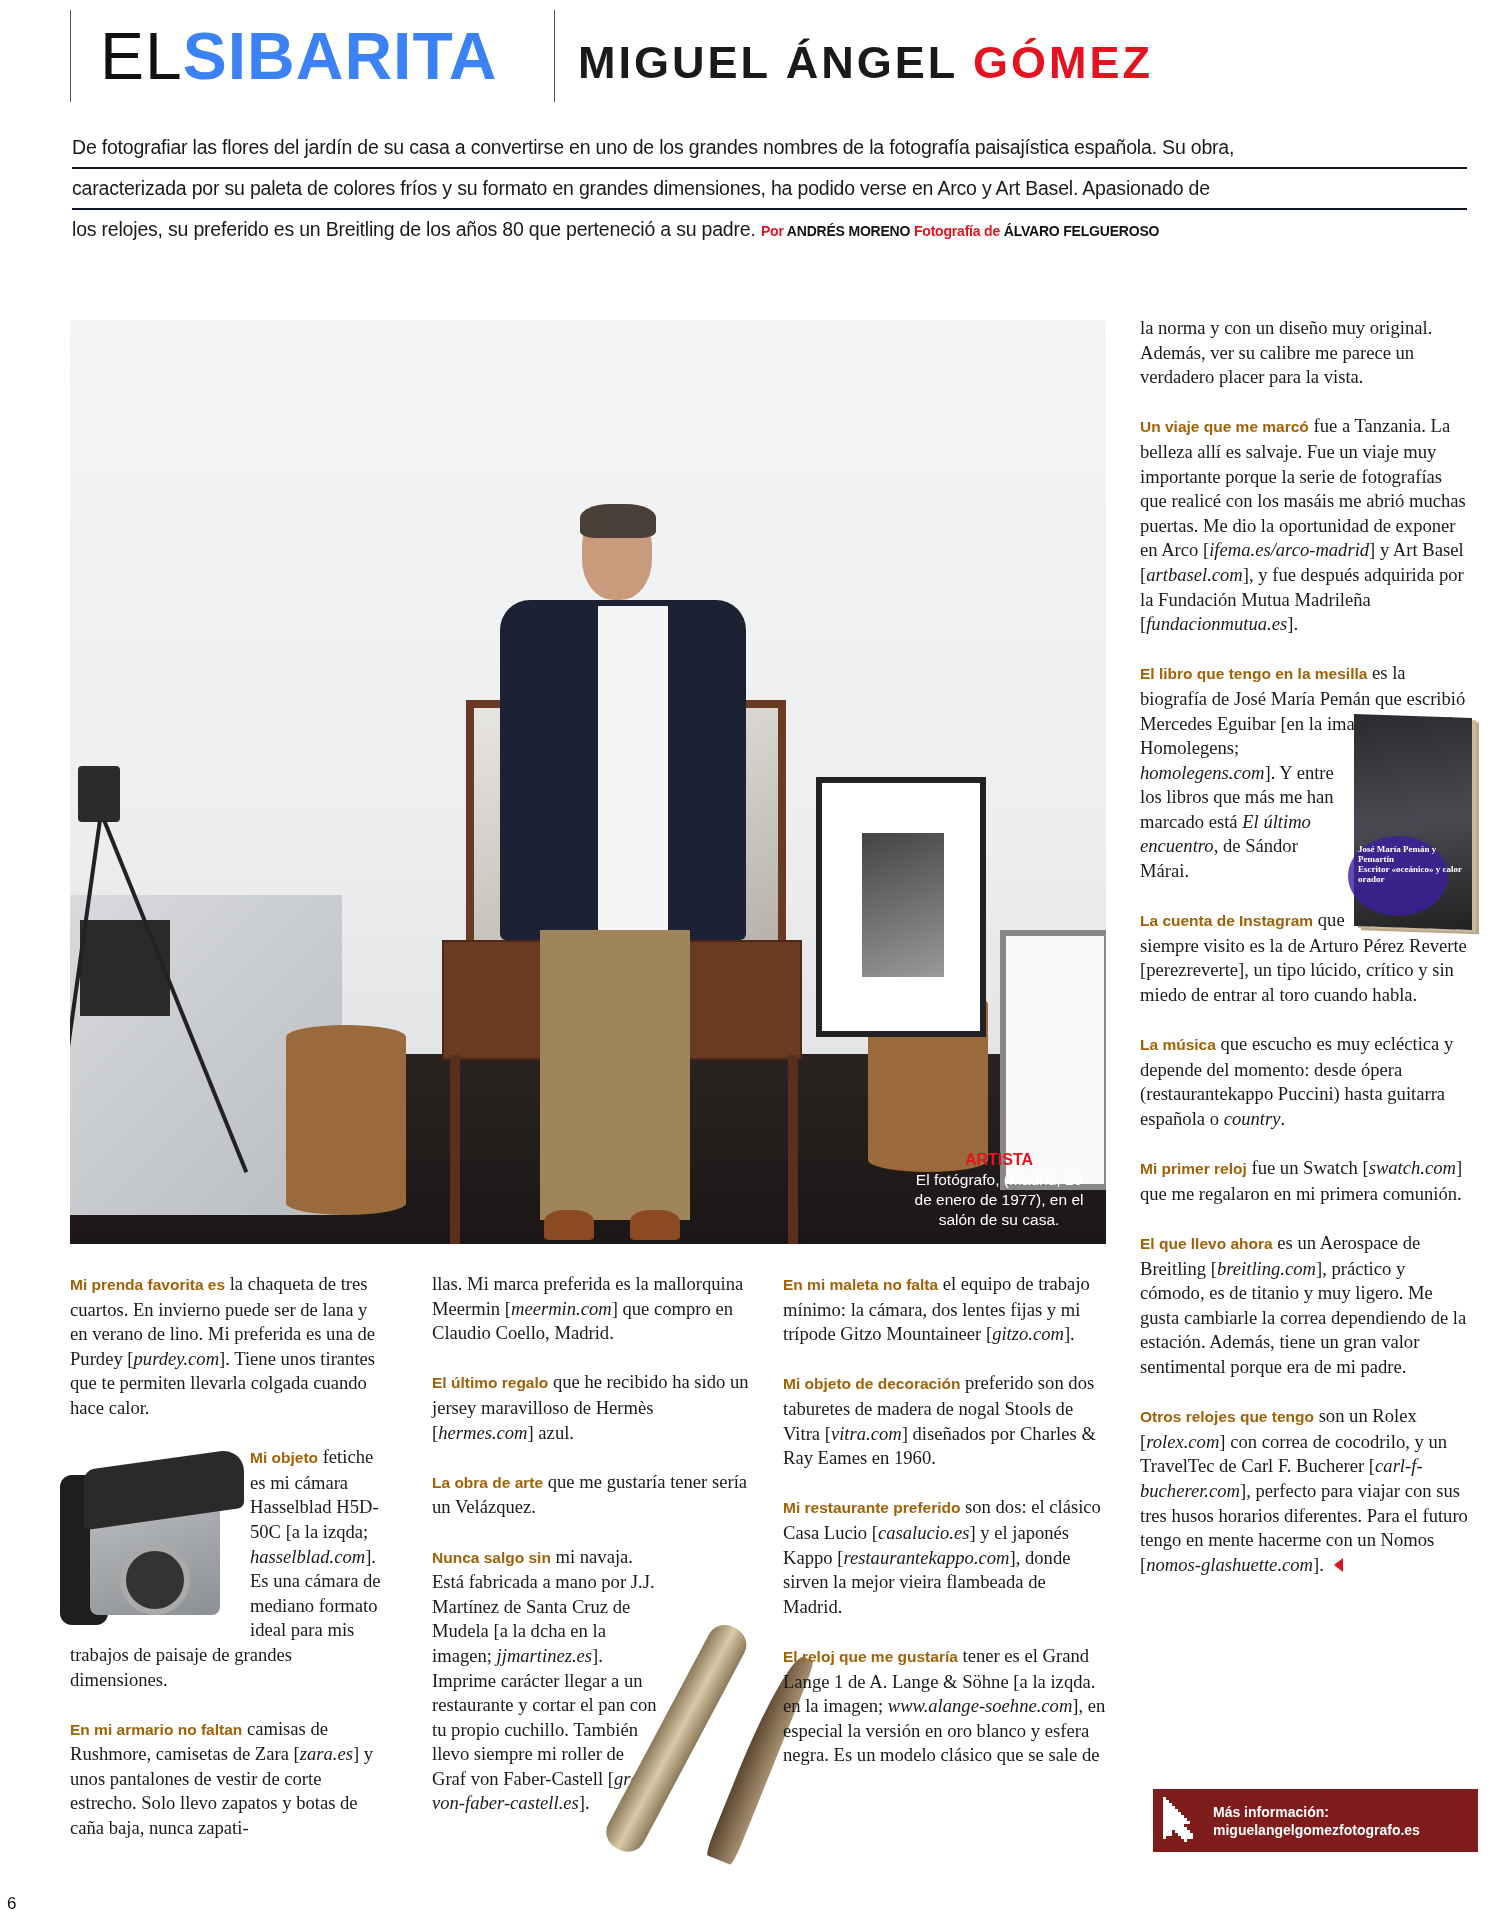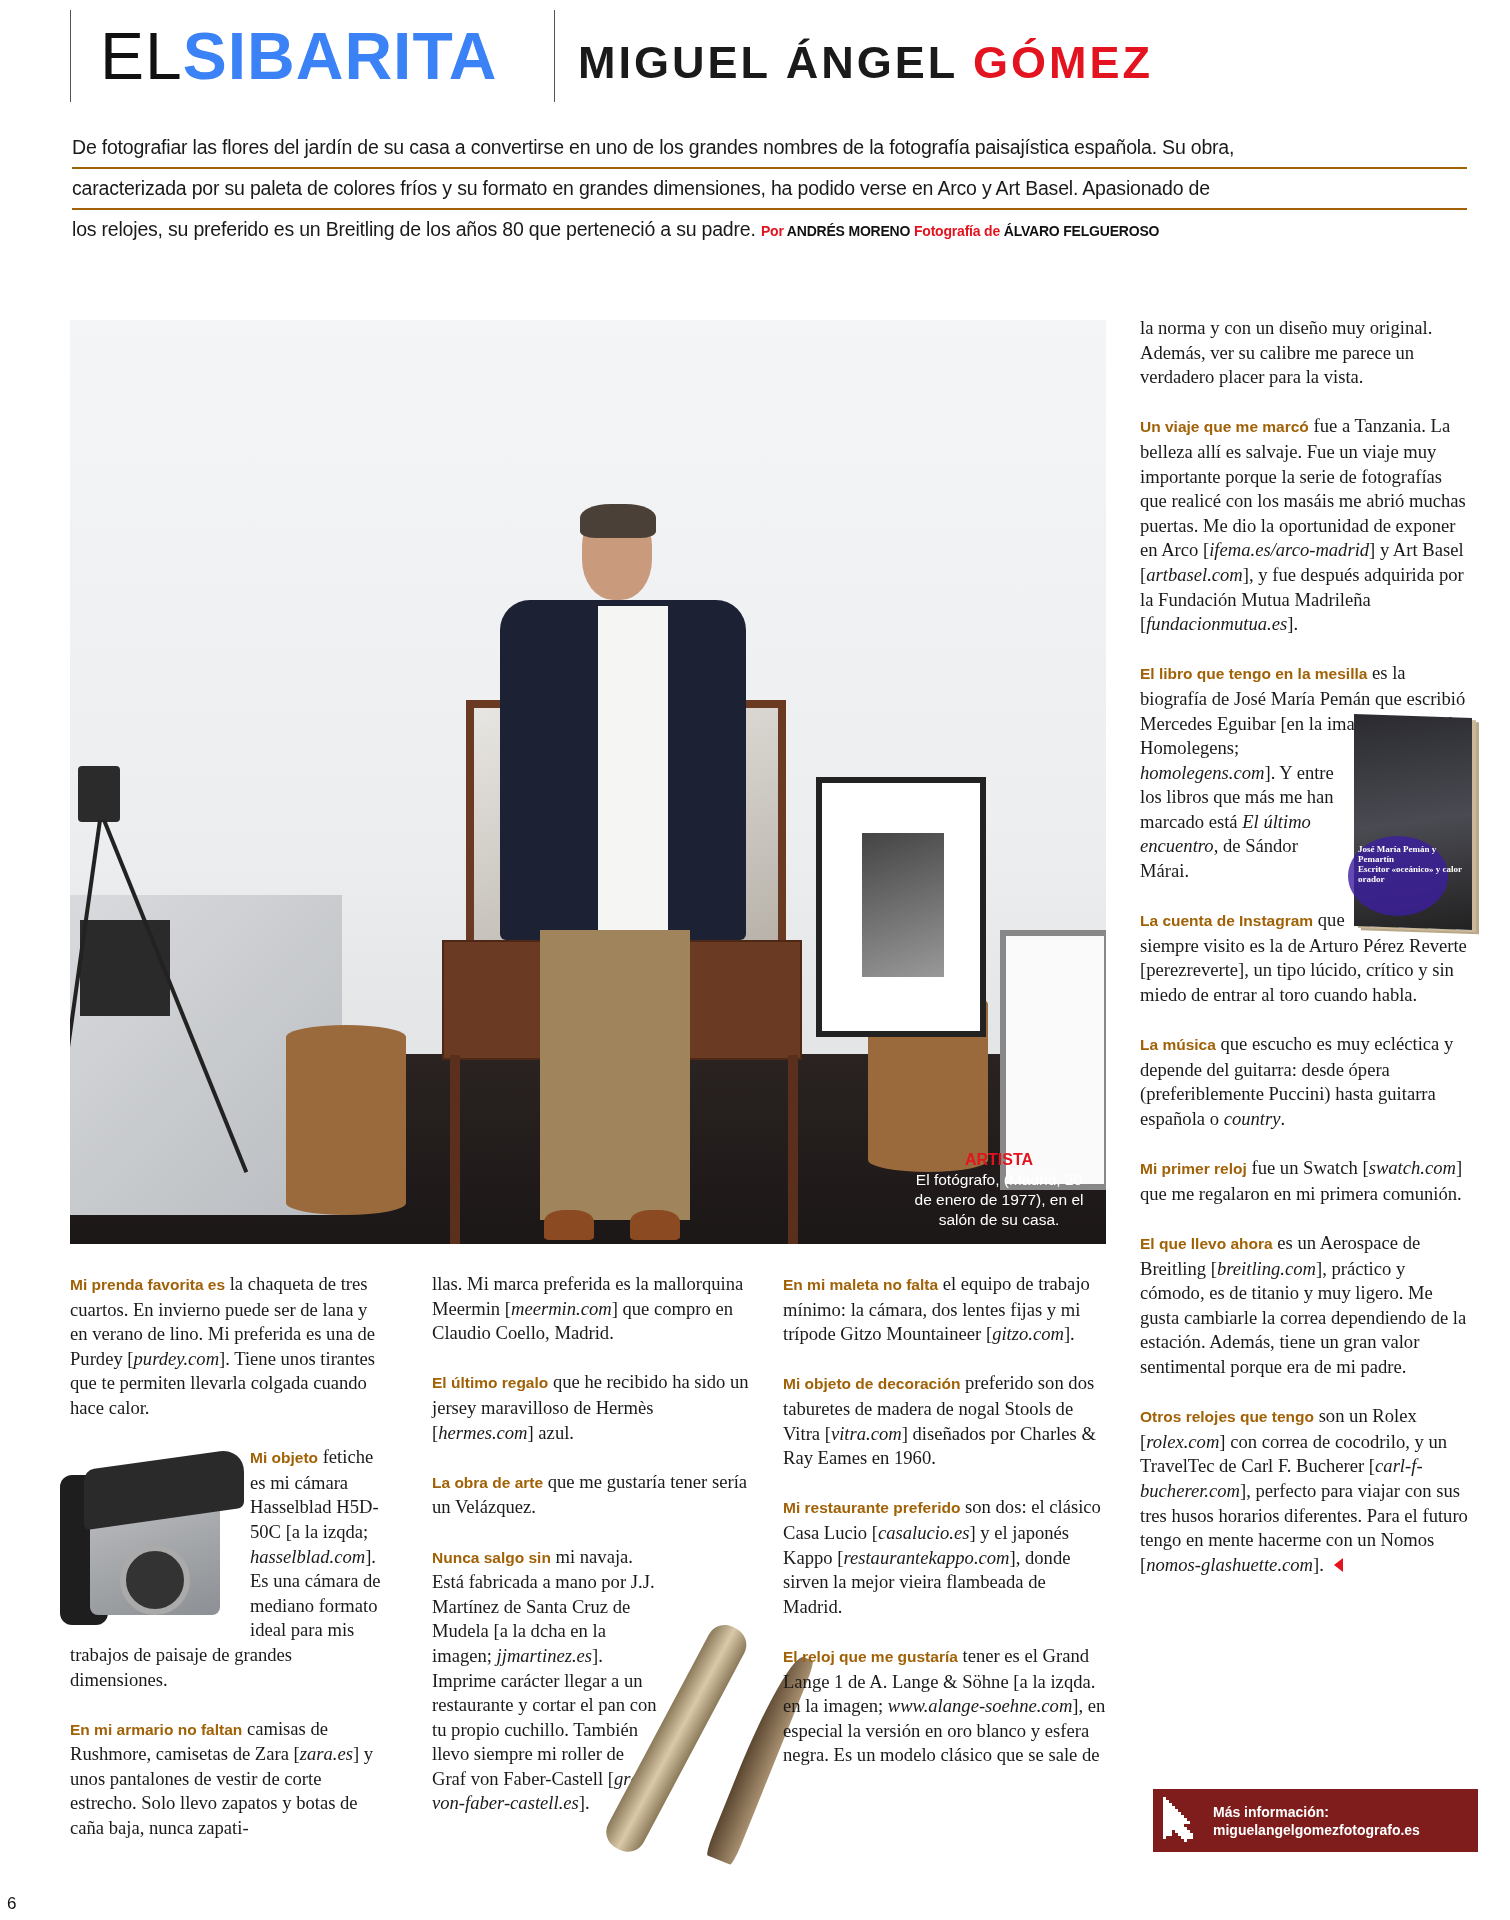--- a/index.html
+++ b/index.html
@@ -12,21 +12,21 @@
   .header { position: absolute; left: 70px; top: 10px; height: 92px; display: flex; align-items: center; }
   .header .vline-left { position: absolute; left: 0; top: 0; width: 1px; height: 92px; background: #555; }
   .header .vline-mid { position: absolute; left: 484px; top: 0; width: 1px; height: 92px; background: #555; }
   .section-title { position: absolute; left: 30px; top: 6px; font-family: "Liberation Sans", sans-serif; font-weight: 300; font-size: 66px; letter-spacing: 1px; line-height: 80px; }
   .section-title .el { color: #111; font-weight: normal; margin-top: 20px; }
   .section-title .sib { color: #3b82f6; font-weight: bold; }
   .person-name { position: absolute; left: 508px; top: 25px; font-family: "Liberation Sans", sans-serif; font-weight: bold; font-size: 45px; letter-spacing: 3px; white-space: nowrap; line-height: 56px; }
 
   
   .intro { position: absolute; left: 72px; top: 128px; width: 1395px; font-family: "Liberation Sans", sans-serif; font-size: 19.5px; color: #1a1a1a; }
-  .intro .line { height: 41px; line-height: 38px; border-bottom: 2px solid #a16207; white-space: nowrap; letter-spacing: -0.2px; }
+  .intro .line { height: 41px; line-height: 38px; border-bottom: 2px solid #0f172a; white-space: nowrap; letter-spacing: -0.2px; }
   .intro .line.last { border-bottom: none; }
   .credit { font-size: 14px; font-weight: bold; }
   .credit .r { color: #e3141f; }
   .credit .k { color: #111; }
 
   
   .photo { position: absolute; left: 70px; top: 320px; width: 1036px; height: 924px; overflow: hidden; background: linear-gradient(180deg, #f4f5f6 0%, #eceef0 55%, #e3e5e7 78%); }
   .photo .floor { position: absolute; left: 0; right: 0; bottom: 0; height: 190px; background: linear-gradient(180deg, #2a2322 0%, #1b1716 100%); }
   .photo .panel { position: absolute; left: 0; top: 575px; width: 272px; height: 320px; background: linear-gradient(135deg, #d8dadd, #b9bcc0); }
   .photo .panel-dark { position: absolute; left: 10px; top: 600px; width: 90px; height: 96px; background: #2a2a2a; }
@@ -170,21 +170,21 @@
 <div class="col col4">
   <p><span>la norma y con un diseño muy original. Además, ver su calibre me parece un verdadero placer para la vista.</span></p>
   <p><span class="lead">Un viaje que me marcó</span><span> fue a Tanzania. La belleza allí es salvaje. Fue un viaje muy importante porque la serie de fotografías que realicé con los masáis me abrió muchas puertas. Me dio la oportunidad de exponer en Arco [</span><i>ifema.es/arco-madrid</i><span>] y Art Basel [</span><i>artbasel.com</i><span>], y fue después adquirida por la Fundación Mutua Madrileña [</span><i>fundacionmutua.es</i><span>].</span></p>
   <p><span class="lead">El libro que tengo en la mesilla</span><span> es la biografía de José María Pemán que escribió Mercedes Eguibar [en la imagen; editorial Homolegens; </span>
     <span class="book">
       <span class="cover"></span>
       <span class="circle"></span>
       <span class="btitle"><span>José María Pemán y Pemartín</span><br><span>Escritor «oceánico» y calor orador</span></span>
     </span><i>homolegens.com</i><span>]. Y entre los libros que más me han marcado está </span><i>El último encuentro</i><span>, de Sándor Márai.</span></p>
   <p><span class="lead">La cuenta de Instagram</span><span> que siempre visito es la de Arturo Pérez Reverte [perezreverte], un tipo lúcido, crítico y sin miedo de entrar al toro cuando habla.</span></p>
-  <p><span class="lead">La música</span><span> que escucho es muy ecléctica y depende del guitarra: desde ópera (preferiblemente Puccini) hasta guitarra española o </span><i>country</i><span>.</span></p>
+  <p><span class="lead">La música</span><span> que escucho es muy ecléctica y depende del momento: desde ópera (restaurantekappo Puccini) hasta guitarra española o </span><i>country</i><span>.</span></p>
   <p><span class="lead">Mi primer reloj</span><span> fue un Swatch [</span><i>swatch.com</i><span>] que me regalaron en mi primera comunión.</span></p>
   <p><span class="lead">El que llevo ahora</span><span> es un Aerospace de Breitling [</span><i>breitling.com</i><span>], práctico y cómodo, es de titanio y muy ligero. Me gusta cambiarle la correa dependiendo de la estación. Además, tiene un gran valor sentimental porque era de mi padre.</span></p>
   <p><span class="lead">Otros relojes que tengo</span><span> son un Rolex [</span><i>rolex.com</i><span>] con correa de cocodrilo, y un TravelTec de Carl F. Bucherer [</span><i>carl-f-bucherer.com</i><span>], perfecto para viajar con sus tres husos horarios diferentes. Para el futuro tengo en mente hacerme con un Nomos [</span><i>nomos-glashuette.com</i><span>].</span><span class="end-mark"></span></p>
 </div>
 
 <div class="info-box">
   <svg class="cursor-icon" viewBox="0 0 10 16" shape-rendering="crispEdges">
     <path fill="#ffffff" d="M0 0h1v1h1v1h1v1h1v1h1v1h1v1h1v1h1v1h1v1H7v1h1v1h1v1h1v2H8v1H7v-1H6v-1H5v-1H4v-1H3v2H1v1H0z"></path>
   </svg>
   <div class="info-text">

